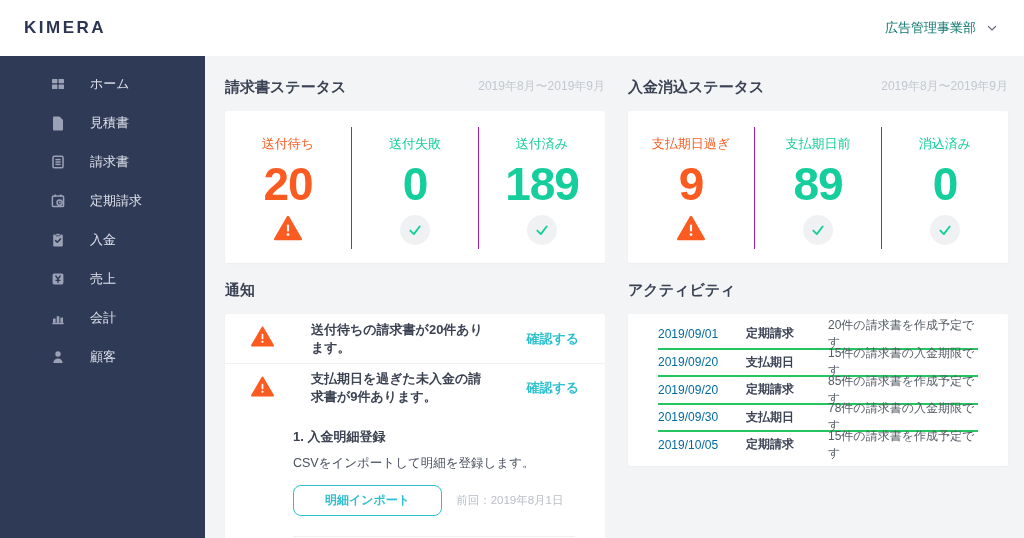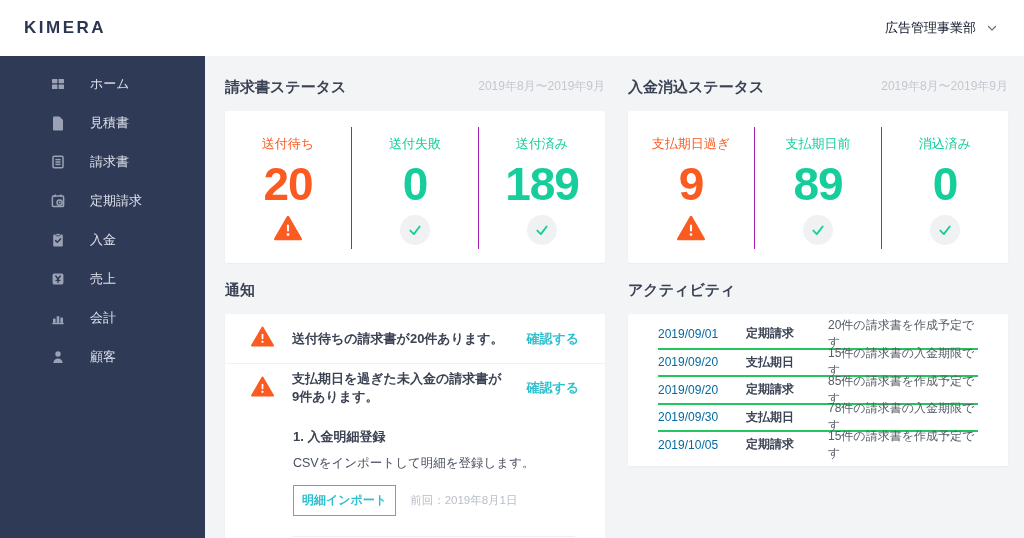--- a/index.html
+++ b/index.html
@@ -3,21 +3,21 @@
 <meta charset="utf-8">
 <style>
   * { box-sizing: border-box; margin: 0; padding: 0; }
   html,body { width:1024px; height:538px; overflow:hidden; }
   body { font-family:"Liberation Sans","DejaVu Sans",sans-serif; background:#f3f4f6; color:#3a4254; }
   .app { display:grid; grid-template-columns:205px 1fr; grid-template-rows:56px 1fr; width:1024px; height:538px; }
 
   
   .topbar { grid-column:1 / 3; background:#ffffff; display:flex; align-items:center; justify-content:space-between; padding:0 26px 0 24px; }
   .logo { font-size:17px; font-weight:800; letter-spacing:2.5px; color:#2c3653; }
-  .org { display:flex; align-items:flex-end; gap:10px; font-size:13px; color:#0f172a; cursor:pointer; }
+  .org { display:flex; align-items:flex-end; gap:10px; font-size:13px; color:#0f766e; cursor:pointer; }
 
   
   .sidebar { background:#2f3a56; padding-top:8px; overflow:hidden; }
   .nav-item { display:flex; align-items:center; height:39px; padding-left:50px; gap:24px; color:#dde1ea; font-size:13px; cursor:pointer; }
   .nav-ic { width:16px; height:16px; display:flex; align-items:center; justify-content:center; opacity:.8; }
   .nav-ic svg { width:16px; height:16px; }
 
   
   main { padding:22px 16px 0 20px; overflow:hidden; }
   .row { display:grid; grid-template-columns:380px 380px; column-gap:23px; }
@@ -31,29 +31,29 @@
   .stats { display:flex; height:152px; padding:16px 0 14px; }
   .stat { flex:1; display:flex; flex-direction:column; align-items:center; justify-content:space-between; padding:8px 0 4px; }
   .stat + .stat { border-left:1px solid #a21caf; }
   .stat-label { font-size:13px; font-weight:400; }
   .stat-value { font-size:46px; font-weight:700; line-height:1; letter-spacing:-1px; }
   .warn .stat-label, .warn .stat-value { color:#fb5b21; }
   .ok .stat-label, .ok .stat-value { color:#15ce9b; }
   .ok-badge { width:30px; height:30px; border-radius:50%; background:#f0f1f3; display:flex; align-items:center; justify-content:center; }
 
   
-  .notice-row { display:flex; align-items:center; padding:0 26px; height:49px; gap:18px; }
+  .notice-row { display:flex; align-items:center; padding:0 26px; height:49px; gap:37px; }
   .notice-row + .notice-row { border-top:1px solid #f0f1f4; }
   .notice-text { flex:1; font-size:13px; font-weight:700; color:#3b4252; }
   .link { font-size:13px; font-weight:700; color:#2fc0d0; cursor:pointer; text-decoration:none; }
   .steps { padding:4px 30px 24px 68px; }
   .step-title { font-size:13px; font-weight:700; color:#3b4252; margin:12px 0 9px; }
   .step-desc { font-size:12.5px; color:#4a5160; margin-bottom:13px; }
   .btn-row { display:flex; align-items:center; gap:14px; }
-  .btn { display:inline-block; font-size:12px; font-weight:700; padding:6px 8px; border-radius:0; background:#fff; cursor:pointer; font-family:inherit; }
+  .btn { display:inline-block; font-size:12px; font-weight:700; padding:6px 31px; border-radius:8px; background:#fff; cursor:pointer; font-family:inherit; }
   .btn-teal { border:1px solid #2fc0d0; color:#2fc0d0; }
   .note { font-size:11.5px; color:#b9bec6; }
   .step-divider { border:none; border-top:1px solid #eef0f2; margin:20px 0 4px; }
 
   
   .activity-card { padding:6px 30px 8px; }
   .act-row { display:flex; align-items:center; height:27.5px; font-size:12px; }
   .act-row + .act-row { border-top:2px solid #22c55e; }
   .act-date { width:88px; color:#0369a1; }
   .act-type { width:82px; font-weight:700; color:#3a4254; }

